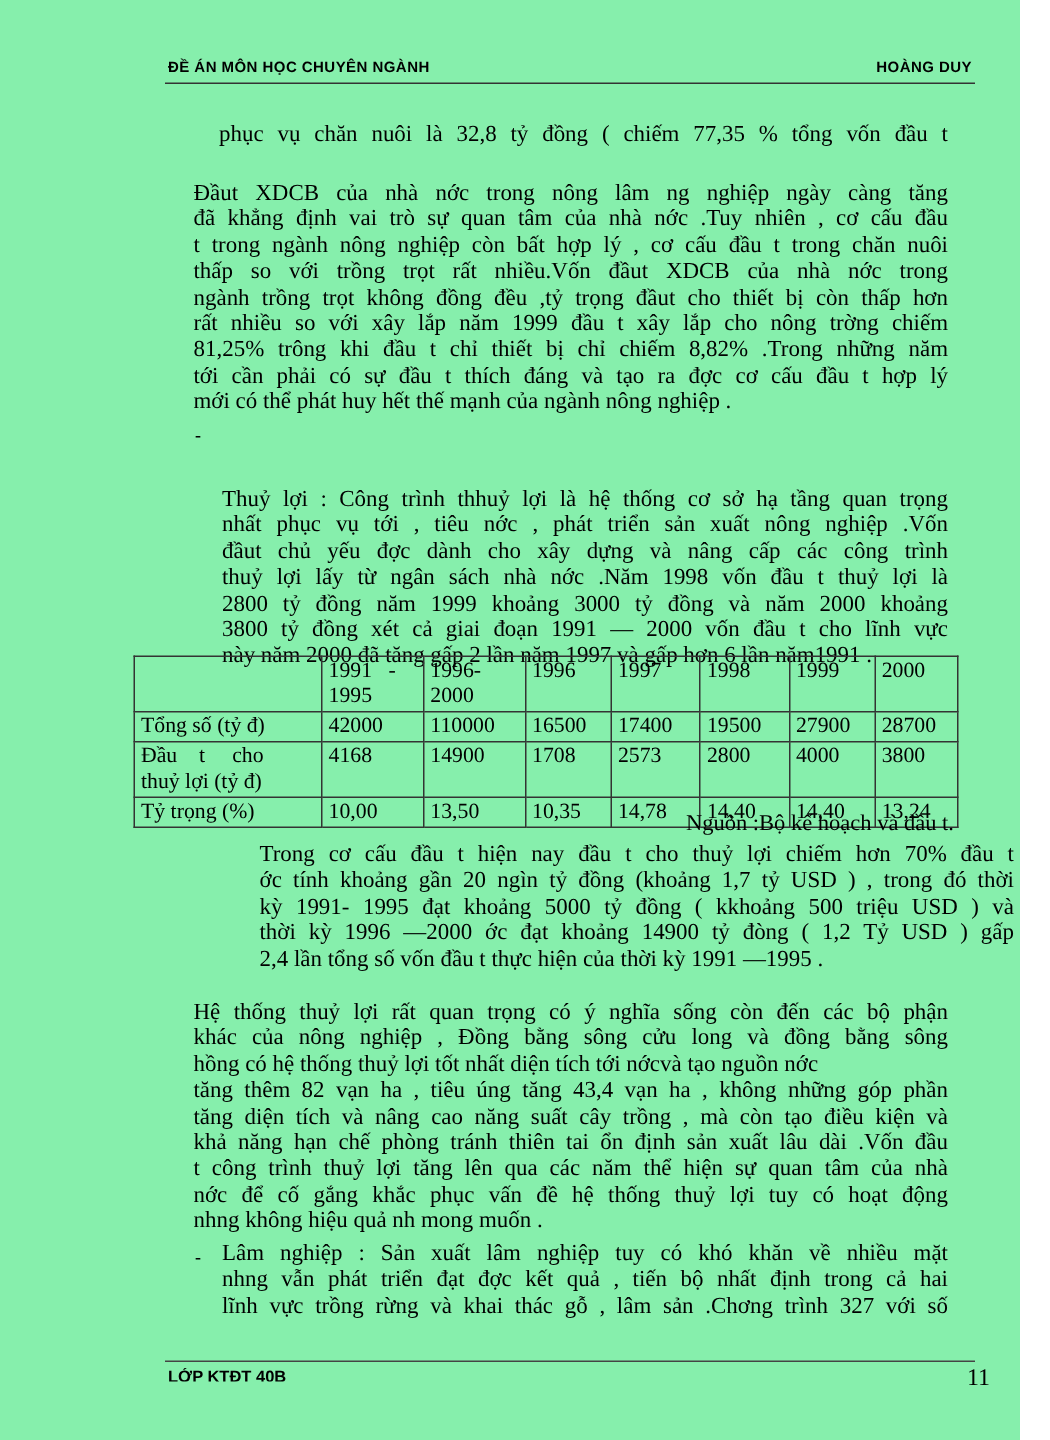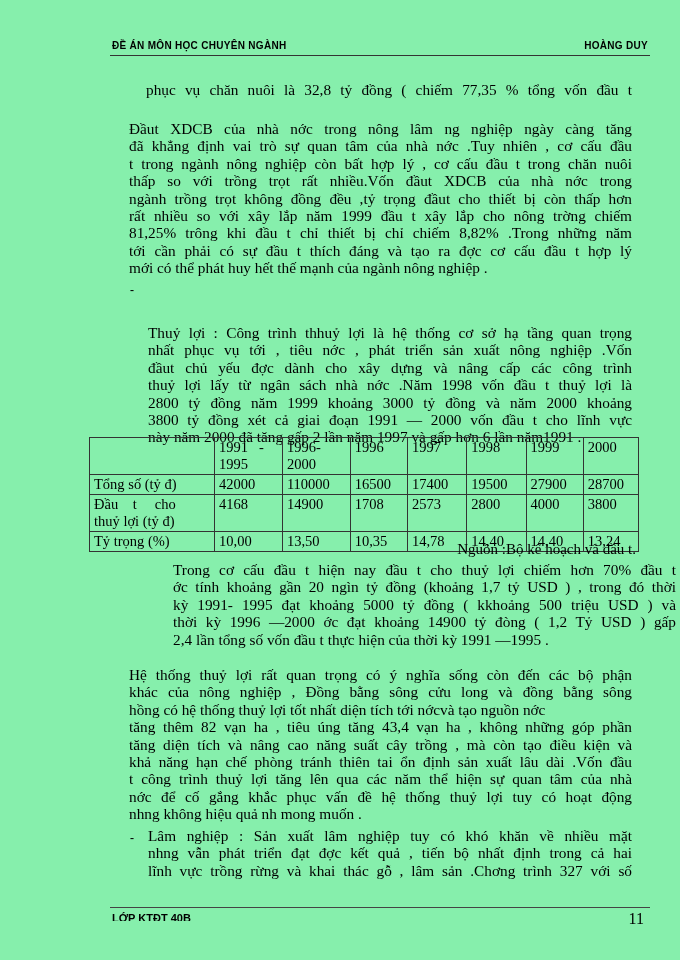--- a/index.html
+++ b/index.html
@@ -17,21 +17,21 @@
     .line { display: block; white-space: nowrap; text-align-last: justify; }
     .line.last { text-align-last: left; }
     .bullet { position: absolute; font-size: 12px; font-weight: bold; }
     table.data { position: absolute; left: 89px; top: 437px; width: 550px; border-collapse: collapse;
                  font-size: 14.5px; line-height: 17px; }
     table.data td { border: 1.5px solid #333; padding: 1px 4px; vertical-align: top; }
     .source { position: absolute; left: 400px; top: 541px; width: 236px; text-align: right; font-size: 15px; }
     .footer-rule { position: absolute; left: 110px; top: 907px; width: 540px; height: 0; border-top: 1px solid #444; }
     .footer-left { position: absolute; left: 112px; top: 912px; font-family: "Liberation Sans", sans-serif;
                    font-weight: bold; font-size: 11px; height: 9px; overflow: hidden; }
-    .footer-right { position: absolute; left: 604px; top: 910px; width: 40px; text-align: right; font-size: 16px; }
+    .footer-right { position: absolute; left: 620px; top: 910px; width: 40px; text-align: right; font-size: 16px; }
   </style>
 </head>
 <body>
 
 <div class="page">
 
   <div class="header">
     <span class="left">ĐỀ ÁN MÔN HỌC CHUYÊN NGÀNH</span>
     <span class="right">HOÀNG DUY</span>
   </div>

